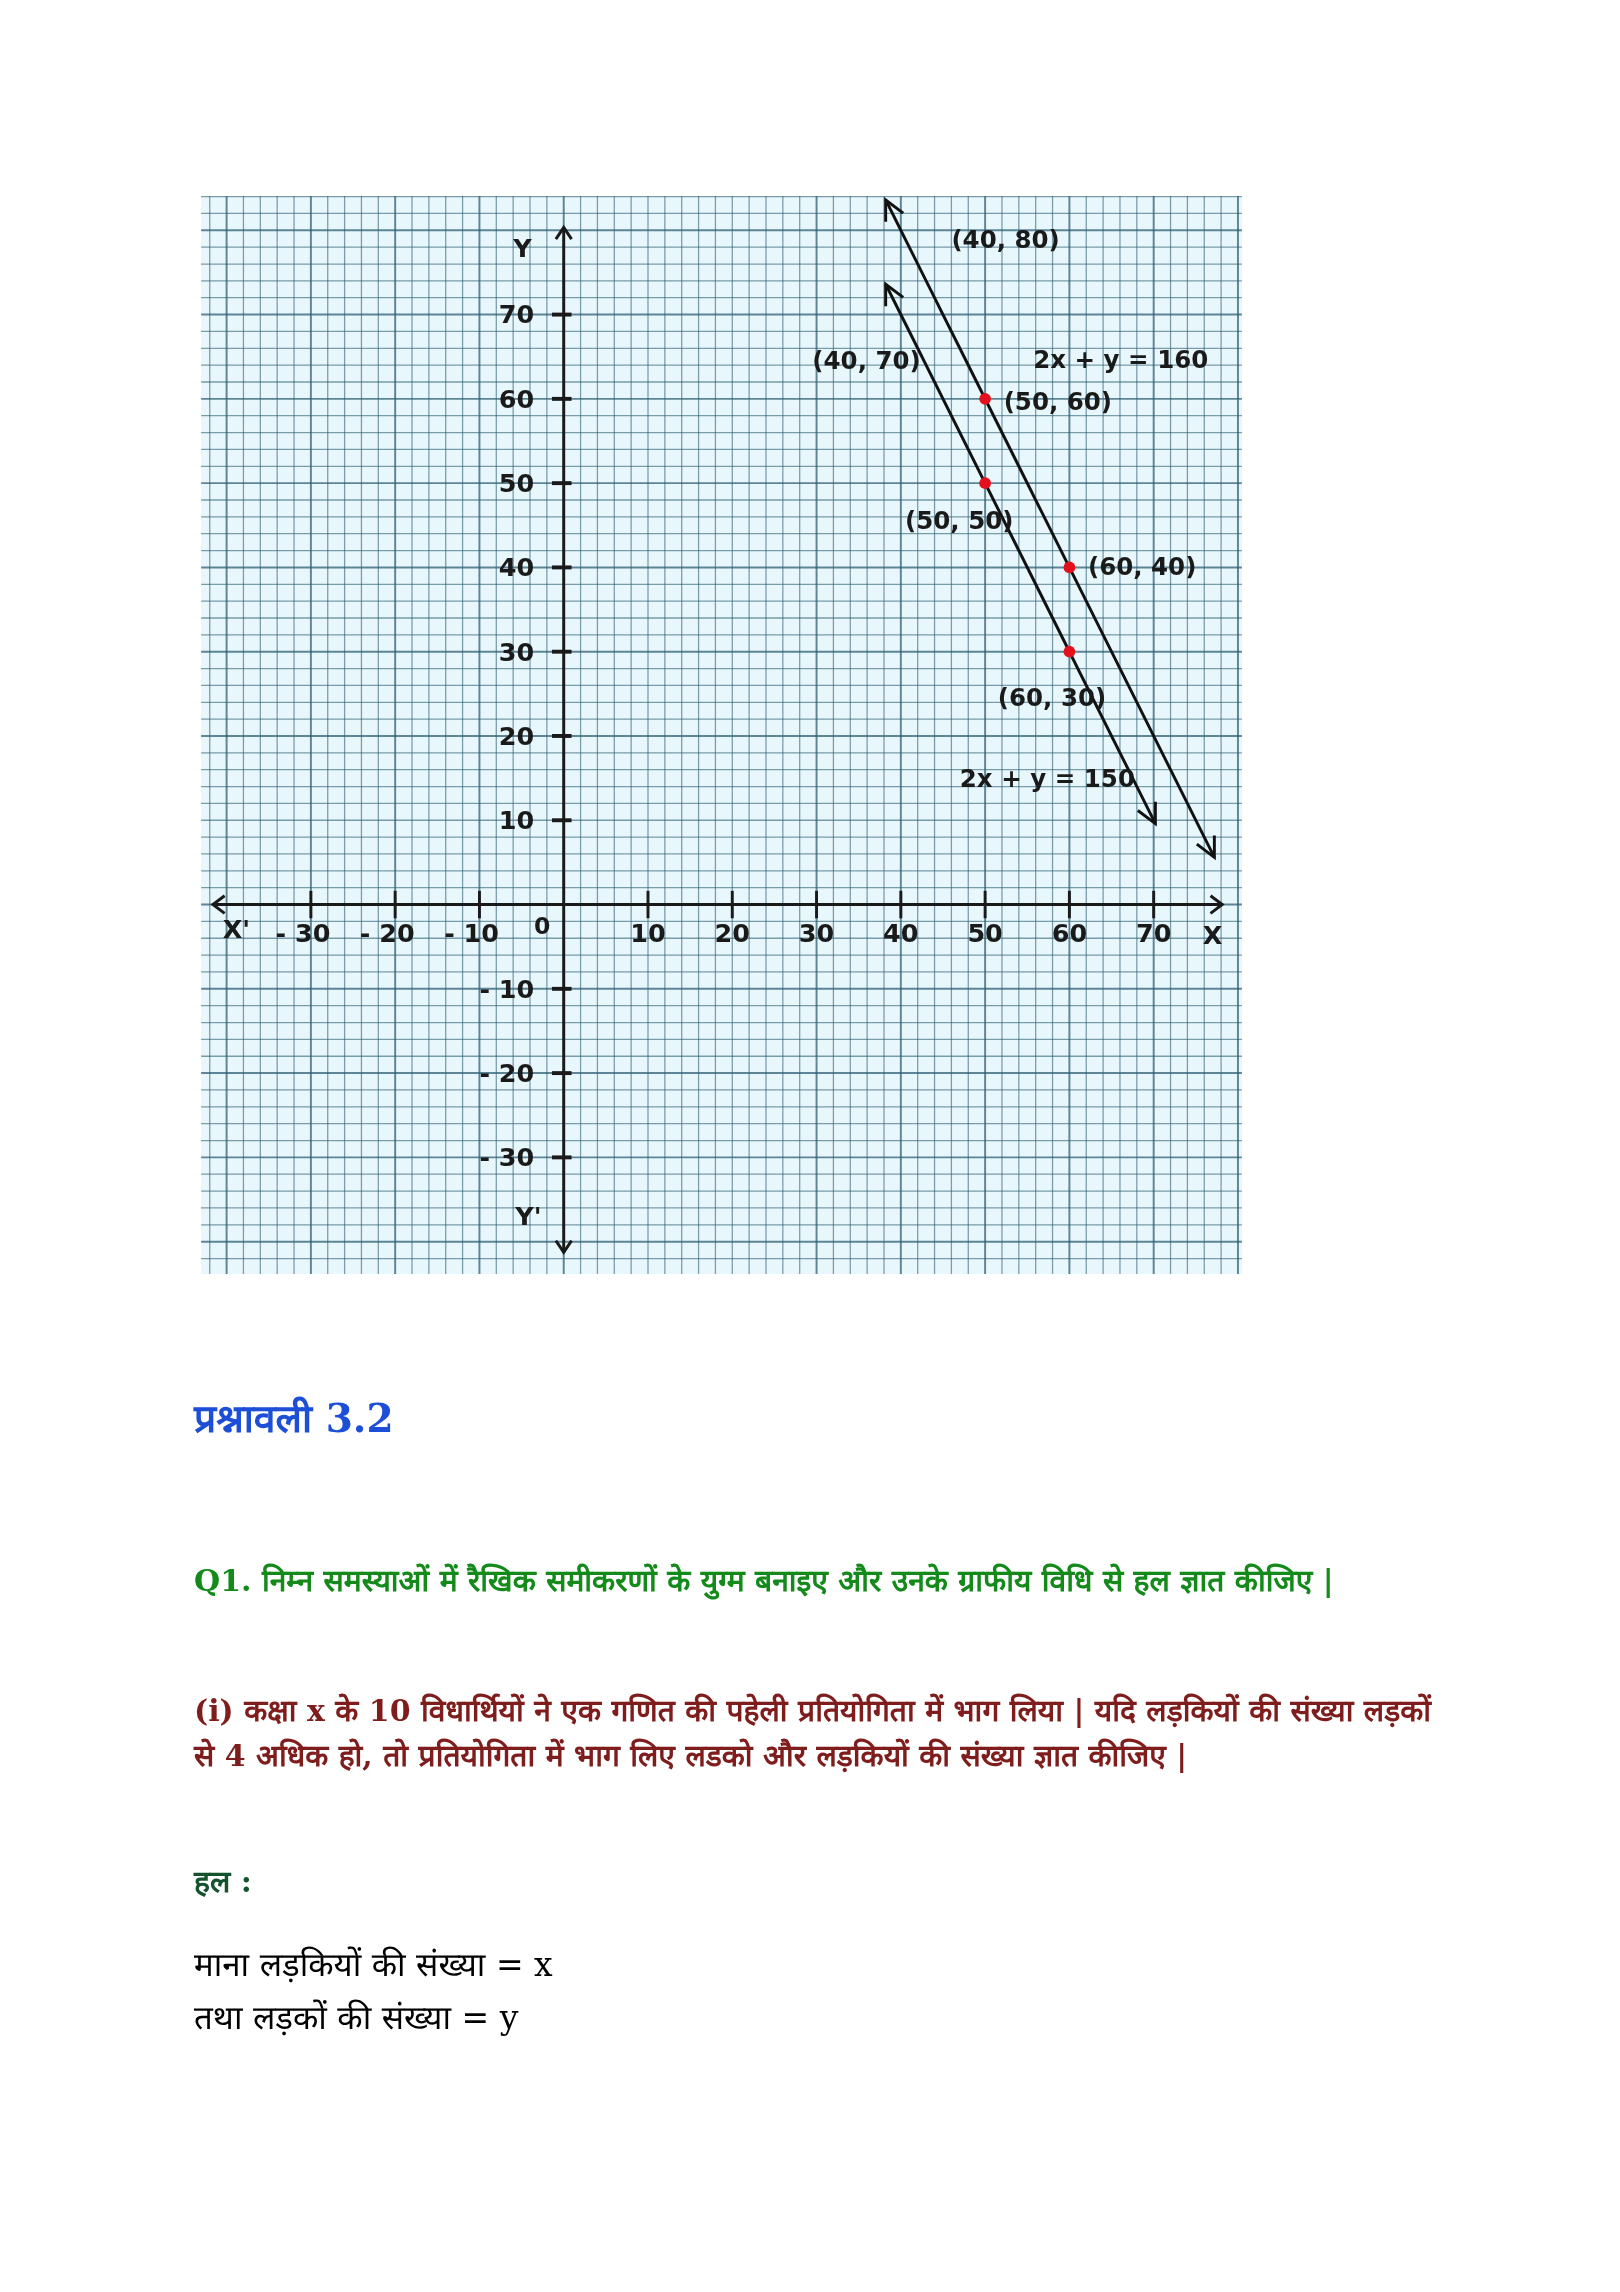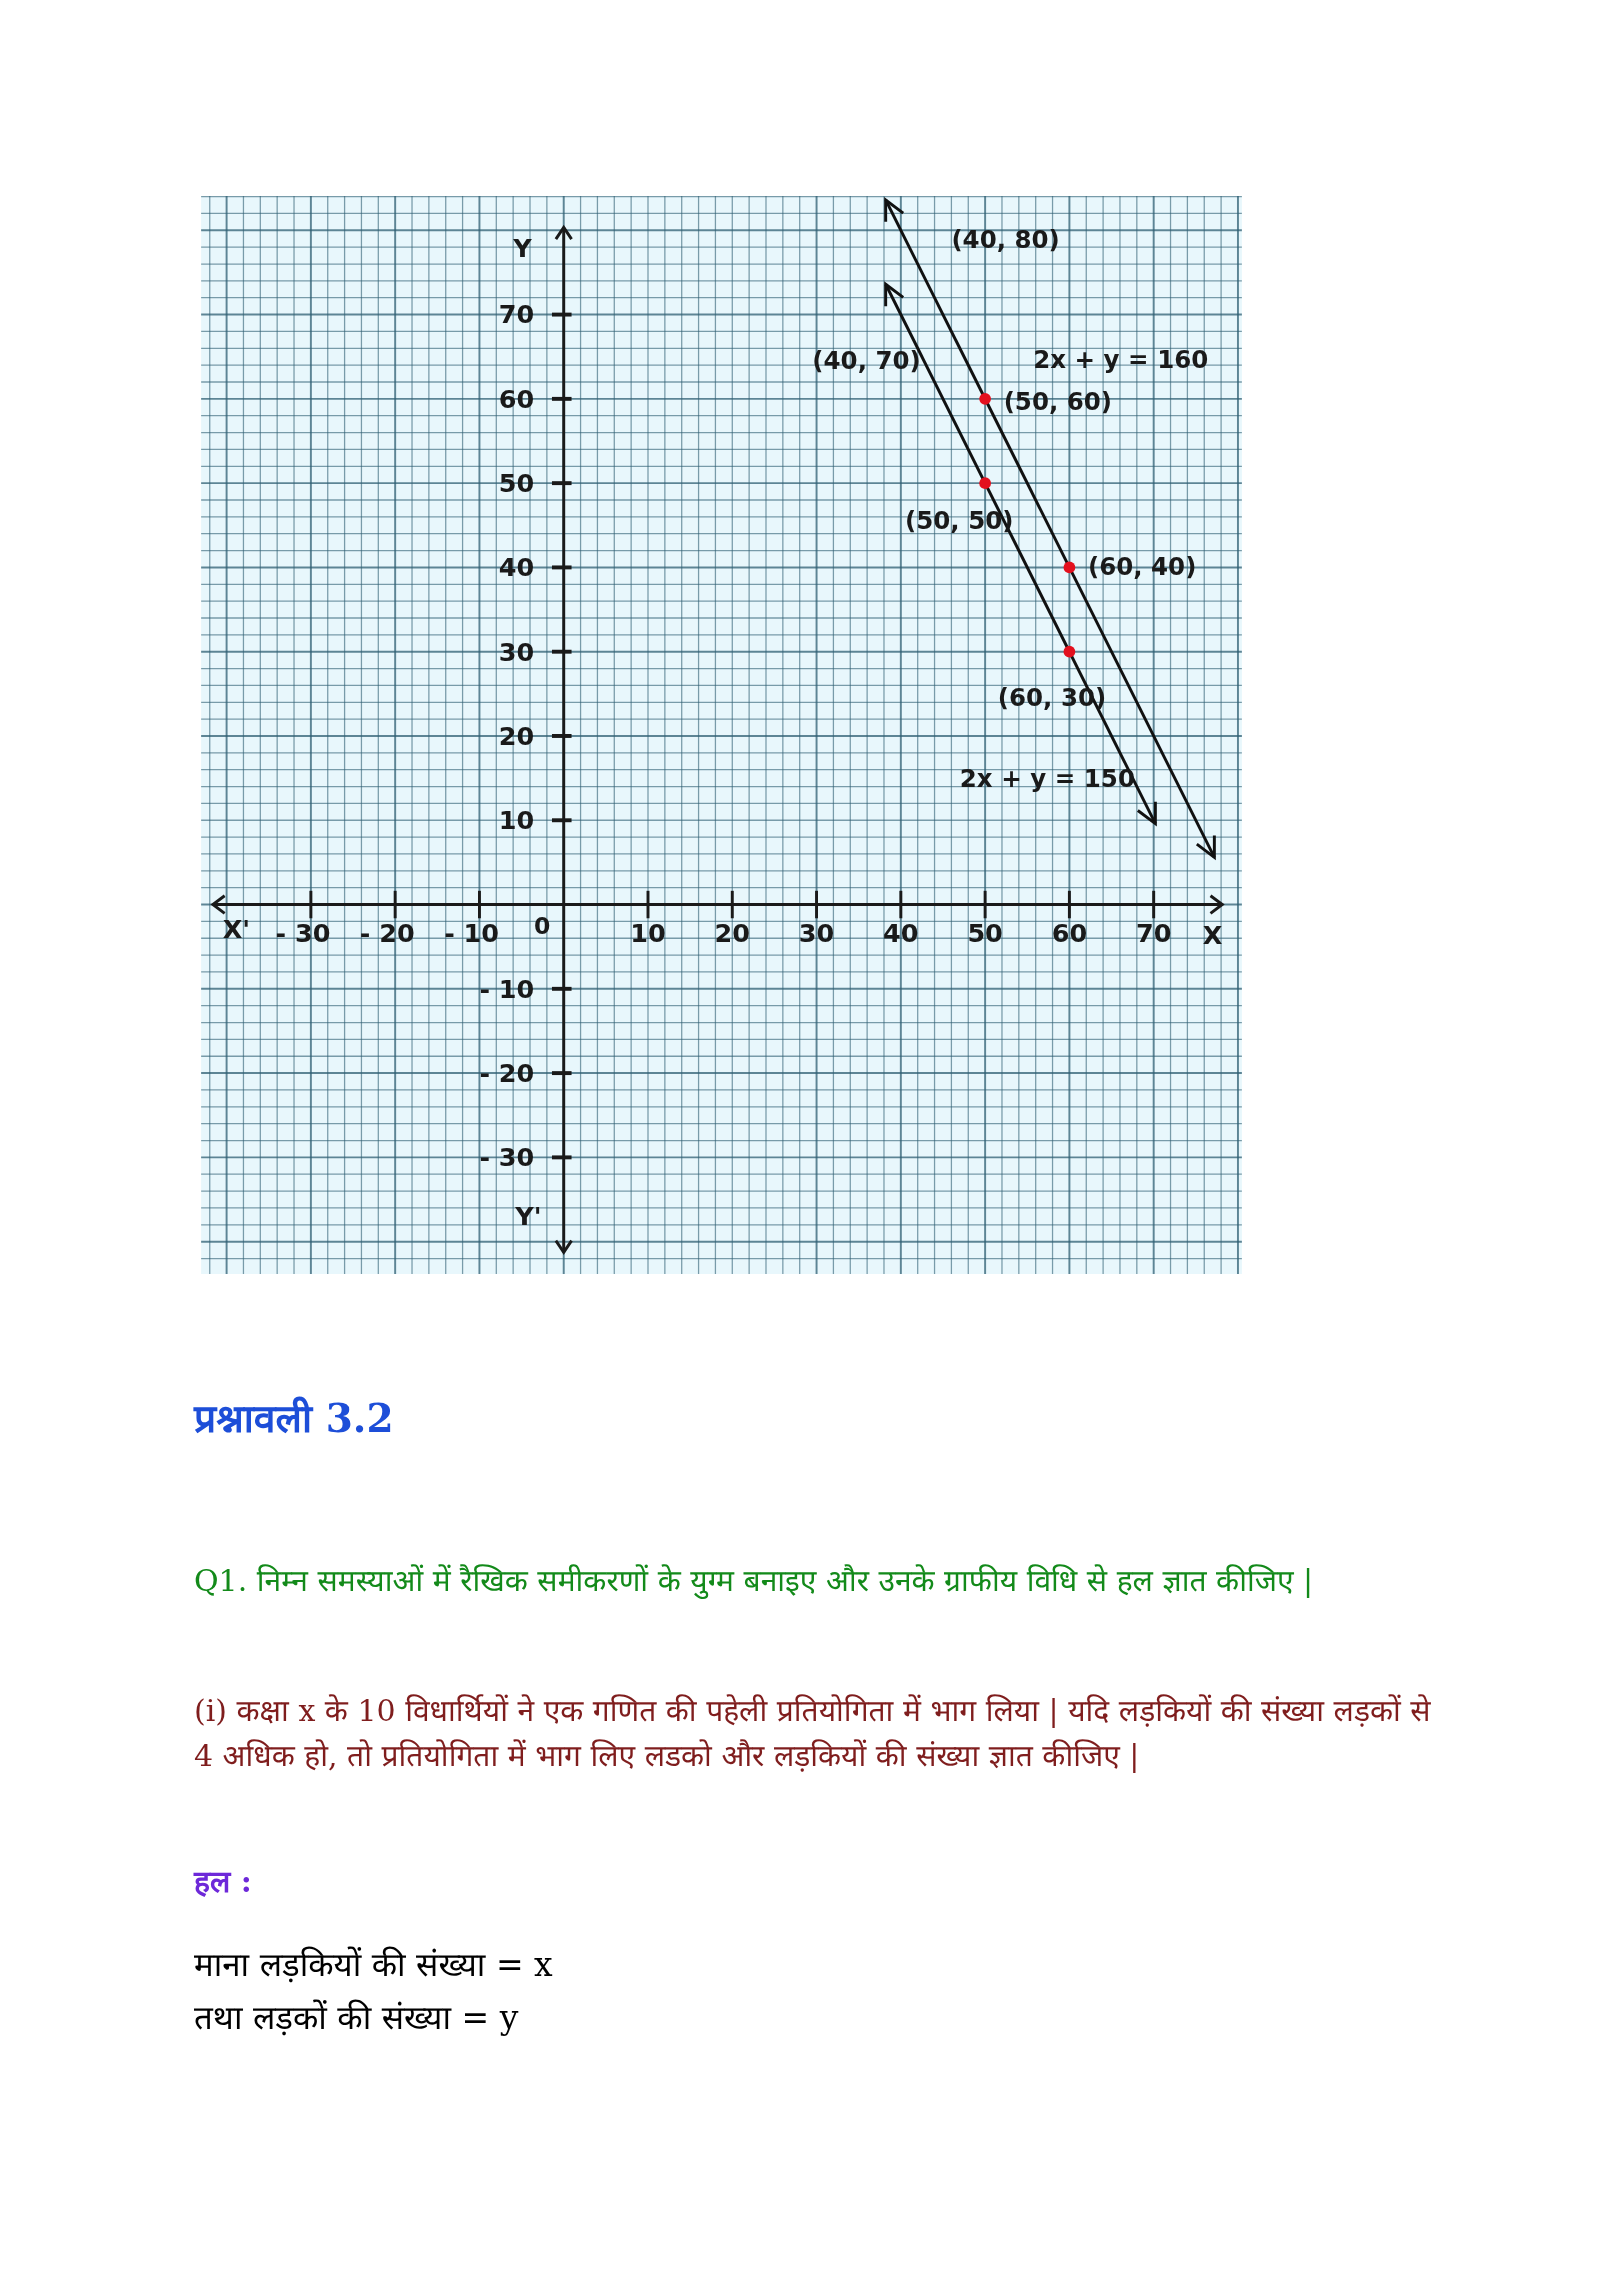--- a/index.html
+++ b/index.html
@@ -1,23 +1,23 @@
 <!DOCTYPE html>
 <html><head>
   <meta charset="utf-8">
   <style>
     html, body { margin: 0; padding: 0; background: #ffffff; }
     body { width: 1620px; height: 2293px; position: relative; overflow: hidden; font-family: "DejaVu Serif", serif; }
     .graph { position: absolute; left: 201px; top: 196px; width: 1041px; height: 1078px; }
     .graph svg { display: block; }
     .heading { position: absolute; left: 194px; top: 1390px; font-size: 39px; font-weight: bold; color: #1d4ed8; font-family: "DejaVu Serif", serif; }
-    .q { position: absolute; left: 194px; width: 1255px; font-weight: normal; line-height: 45px; }
+    .q { position: absolute; left: 194px; width: 1255px; font-weight: bold; line-height: 45px; }
     .q1 { top: 1558px; color: #138a1a; font-size: 30px; }
     .qi { top: 1688px; color: #7f1d1d; font-size: 30px; }
-    .sol-label { position: absolute; left: 194px; top: 1860px; color: #6d28d9; font-weight: bold; font-size: 30px; }
+    .sol-label { position: absolute; left: 194px; top: 1860px; color: #14532d; font-weight: bold; font-size: 30px; }
     .line { position: absolute; left: 194px; font-size: 33px; color: #000000; }
     .l1 { top: 1941px; }
     .l2 { top: 1994px; text-align: center; }
     .svgtxt { font-family: "DejaVu Sans", sans-serif; font-weight: bold; fill: #1a1a1a; }
   </style>
 </head>
 <body>
 
 <div class="graph">
   <svg id="graph-svg" width="1041" height="1078" viewBox="0 0 1062 1100">

